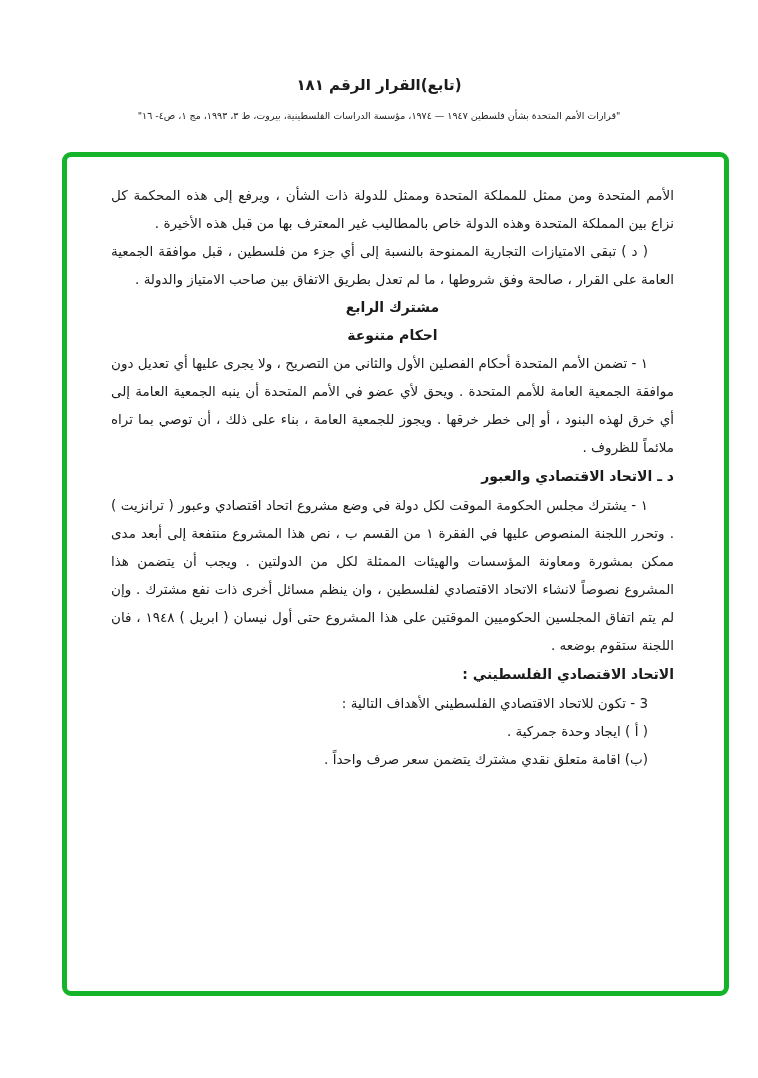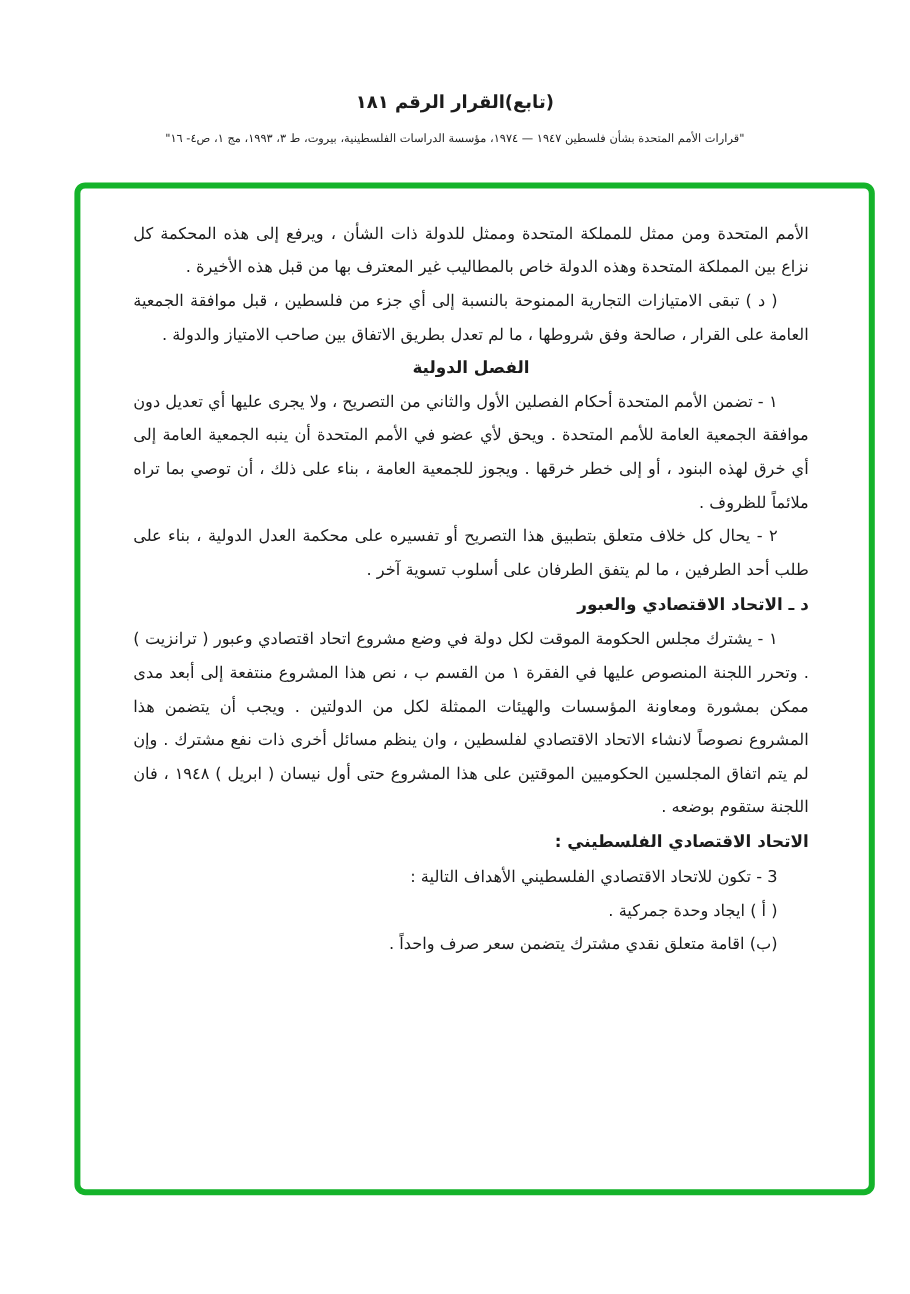--- a/index.html
+++ b/index.html
@@ -63,23 +63,23 @@
 <div class="page">
 
   <div class="page-header">
     <div class="title">(تابع)القرار الرقم ١٨١</div>
     <div class="citation">"قرارات الأمم المتحدة بشأن فلسطين ١٩٤٧ — ١٩٧٤، مؤسسة الدراسات الفلسطينية، بيروت، ط ٣، ١٩٩٣، مج ١، ص٤- ١٦"</div>
   </div>
 
   <div class="green-box">
     <p class="body">الأمم المتحدة ومن ممثل للمملكة المتحدة وممثل للدولة ذات الشأن ، ويرفع إلى هذه المحكمة كل نزاع بين المملكة المتحدة وهذه الدولة خاص بالمطاليب غير المعترف بها من قبل هذه الأخيرة .</p>
     <p class="indent">( د ) تبقى الامتيازات التجارية الممنوحة بالنسبة إلى أي جزء من فلسطين ، قبل موافقة الجمعية العامة على القرار ، صالحة وفق شروطها ، ما لم تعدل بطريق الاتفاق بين صاحب الامتياز والدولة .</p>
-    <p class="center-h">الفصل الدولية</p>
+    <p class="center-h">مشترك الرابع</p>
+    <p class="center-h">احكام متنوعة</p>
     <p class="indent">١ - تضمن الأمم المتحدة أحكام الفصلين الأول والثاني من التصريح ، ولا يجرى عليها أي تعديل دون موافقة الجمعية العامة للأمم المتحدة . ويحق لأي عضو في الأمم المتحدة أن ينبه الجمعية العامة إلى أي خرق لهذه البنود ، أو إلى خطر خرقها . ويجوز للجمعية العامة ، بناء على ذلك ، أن توصي بما تراه ملائماً للظروف .</p>
-    <p class="indent">٢ - يحال كل خلاف متعلق بتطبيق هذا التصريح أو تفسيره على محكمة العدل الدولية ، بناء على طلب أحد الطرفين ، ما لم يتفق الطرفان على أسلوب تسوية آخر .</p>
     <p class="side-h">د ـ الاتحاد الاقتصادي والعبور</p>
     <p class="indent">١ - يشترك مجلس الحكومة الموقت لكل دولة في وضع مشروع اتحاد اقتصادي وعبور ( ترانزيت ) . وتحرر اللجنة المنصوص عليها في الفقرة ١ من القسم ب ، نص هذا المشروع منتفعة إلى أبعد مدى ممكن بمشورة ومعاونة المؤسسات والهيئات الممثلة لكل من الدولتين . ويجب أن يتضمن هذا المشروع نصوصاً لانشاء الاتحاد الاقتصادي لفلسطين ، وان ينظم مسائل أخرى ذات نفع مشترك . وإن لم يتم اتفاق المجلسين الحكوميين الموقتين على هذا المشروع حتى أول نيسان ( ابريل ) ١٩٤٨ ، فان اللجنة ستقوم بوضعه .</p>
     <p class="side-h">الاتحاد الاقتصادي الفلسطيني :</p>
     <p class="indent">3 - تكون للاتحاد الاقتصادي الفلسطيني الأهداف التالية :</p>
     <p class="list-item">( أ )  ايجاد وحدة جمركية .</p>
     <p class="list-item">(ب)  اقامة متعلق نقدي مشترك يتضمن سعر صرف واحداً .</p>
   </div>
 
 
 </div>

